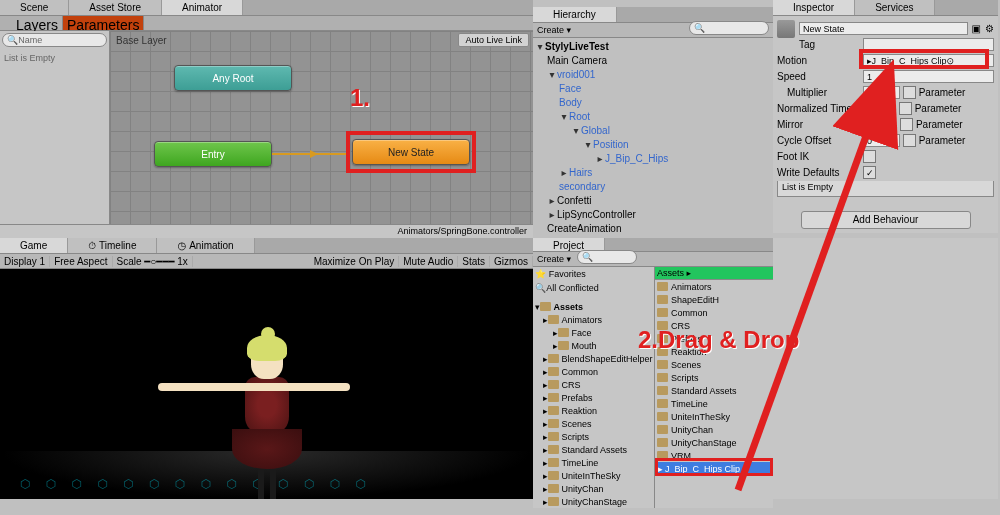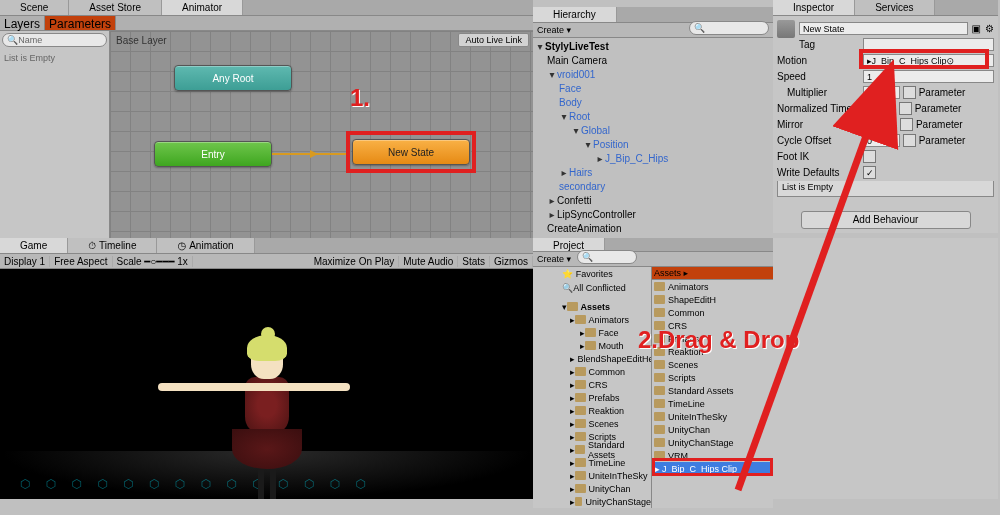--- a/index.html
+++ b/index.html
@@ -9,21 +9,21 @@
 .tab { padding: 2px 20px 0; background: #c0c0c0; border-right: 1px solid #999; cursor: pointer; font-size: 10px; }
 .tab.active { background: #d8d8d8; }
 
 .main-row { display: flex; height: 238px; }
 .left-col { width: 533px; display: flex; flex-direction: column; }
 .mid-col { width: 240px; display: flex; flex-direction: column; justify-content: flex-end; }
 .right-col { width: 225px; display: flex; flex-direction: column; }
 
 
 .animator-panel { flex: 1; display: flex; flex-direction: column; background: #c6c6c6; }
-.animator-toolbar { display: flex; height: 15px; background: #b0b0b0; border-bottom: 1px solid #888; font-size: 12px; }
+.animator-toolbar { display: flex; height: 15px; background: #b0b0b0; border-bottom: 1px solid #888; font-size: 14px; padding-left: 12px; }
 .animator-sidetabs { width: 110px; display: flex; }
 .animator-sidetab { flex: 1; text-align: center; padding: 1px 4px; background: #b0b0b0; border-right: 1px solid #888; }
 .animator-sidetab.active { background: #c2410c; }
 .animator-body { flex: 1; display: flex; }
 .animator-left { width: 110px; background: #c6c6c6; border-right: 1px solid #888; padding: 2px; }
 .searchbox { display: flex; align-items: center; background: #e8e8e8; border: 1px solid #888; border-radius: 8px; height: 14px; padding: 0 4px; margin-bottom: 4px; }
 .searchbox span { font-size: 9px; color: #666; }
 .empty-msg { font-size: 9px; color: #666; padding: 2px; }
 
 .graph-area { flex: 1; position: relative; background: #939393; overflow: hidden; }
@@ -91,21 +91,21 @@
 .char .skirt { width: 70px; height: 40px; background: radial-gradient(#5a1718,#3a0e0f); margin: -4px auto 0; border-radius: 0 0 50% 50%; }
 .char .legs { width: 6px; height: 40px; background: #1a1a1a; position: absolute; bottom: -40px; }
 .char .legs.l { left: 26px; } .char .legs.r { left: 38px; }
 
 .floor { position: absolute; bottom: 0; left: 0; right: 0; height: 48px; background: radial-gradient(ellipse at center top, #2a2a2a, #000 70%); }
 .hex { position: absolute; bottom: 8px; font-size: 12px; color: #00e6ff; opacity: .4; letter-spacing: 6px; }
 
 
 .project-toolbar { display: flex; height: 15px; background: #b8b8b8; font-size: 9px; align-items: center; border-bottom: 1px solid #888; padding: 0 4px; }
 .project-body { flex: 1; display: flex; background: #c6c6c6; }
-.project-left { width: 92px; border-right: 1px solid #888; overflow: hidden; margin-left: 27px; }
+.project-left { width: 122px; border-right: 1px solid #888; overflow: hidden; }
 .project-right { flex: 1; overflow: hidden; }
 .folder-row { display: flex; align-items: center; height: 13px; font-size: 9px; padding-left: 2px; }
 .folder-ico { width: 11px; height: 9px; background: #b89a5e; border-radius: 1px; margin-right: 3px; display: inline-block; }
 .asset-clip { background: #3e7de0; color: #fff; display: flex; align-items: center; height: 14px; padding: 0 3px; font-size: 9px; }
 .favorites { font-size: 9px; padding: 2px; }
 
 
 .anno { position: absolute; font-size: 24px; font-weight: bold; color: #e02020; text-shadow: 1px 1px 0 #fff; pointer-events: none; }
 .arrow-svg { position: absolute; pointer-events: none; }
 
@@ -143,20 +143,21 @@
 
           <div class="node any" style="left:64px;top:34px">Any Root</div>
           <div class="node entry" style="left:44px;top:110px">Entry</div>
           <div class="conn-line" style="left:162px;top:122px;width:76px"></div>
           <div class="conn-arrow" style="left:200px;top:119px"></div>
           <div class="node new" style="left:242px;top:108px">New State</div>
 
           <div class="redbox" style="left:236px;top:100px;width:130px;height:42px"></div>
         </div>
       </div>
+      <div class="animator-footer">Animators/SpringBone.controller</div>
     </div>
   </div>
 
   <div class="mid-col">
     <div class="tab-row">
       <div class="tab active">Hierarchy</div>
     </div>
     <div class="hierarchy-toolbar">
       <span class="create">Create ▾</span>
       <div class="searchbox" style="width:80px">
@@ -342,21 +343,21 @@
             <div class="folder-row" style="padding-left: 10px;"><span class="arr">▸</span><span class="folder-ico"></span>Scenes</div>
             <div class="folder-row" style="padding-left: 10px;"><span class="arr">▸</span><span class="folder-ico"></span>Scripts</div>
             <div class="folder-row" style="padding-left: 10px;"><span class="arr">▸</span><span class="folder-ico"></span>Standard Assets</div>
             <div class="folder-row" style="padding-left: 10px;"><span class="arr">▸</span><span class="folder-ico"></span>TimeLine</div>
             <div class="folder-row" style="padding-left: 10px;"><span class="arr">▸</span><span class="folder-ico"></span>UniteInTheSky</div>
             <div class="folder-row" style="padding-left: 10px;"><span class="arr">▸</span><span class="folder-ico"></span>UnityChan</div>
             <div class="folder-row" style="padding-left: 10px;"><span class="arr">▸</span><span class="folder-ico"></span>UnityChanStage</div>
           </div>
       </div>
       <div class="project-right">
-        <div class="folder-row" style="background:#c2410c;border-bottom:1px solid #888">Assets ▸</div>
+        <div class="folder-row" style="background:#22c55e;border-bottom:1px solid #888">Assets ▸</div>
         <div id="proj-right-list">
             <div class="folder-row"><span class="folder-ico"></span>Animators</div>
             <div class="folder-row"><span class="folder-ico"></span>ShapeEditH</div>
             <div class="folder-row"><span class="folder-ico"></span>Common</div>
             <div class="folder-row"><span class="folder-ico"></span>CRS</div>
             <div class="folder-row"><span class="folder-ico"></span>Prefabs</div>
             <div class="folder-row"><span class="folder-ico"></span>Reaktion</div>
             <div class="folder-row"><span class="folder-ico"></span>Scenes</div>
             <div class="folder-row"><span class="folder-ico"></span>Scripts</div>
             <div class="folder-row"><span class="folder-ico"></span>Standard Assets</div>

